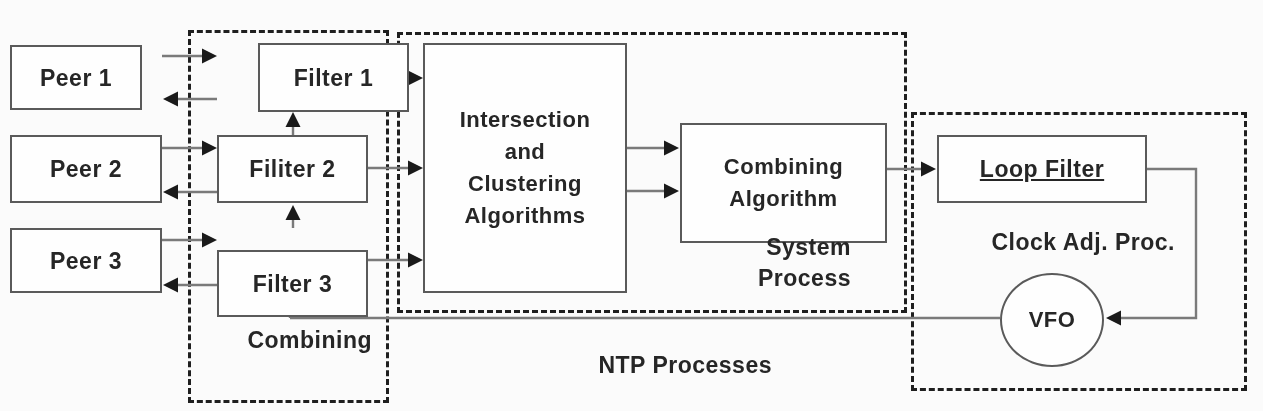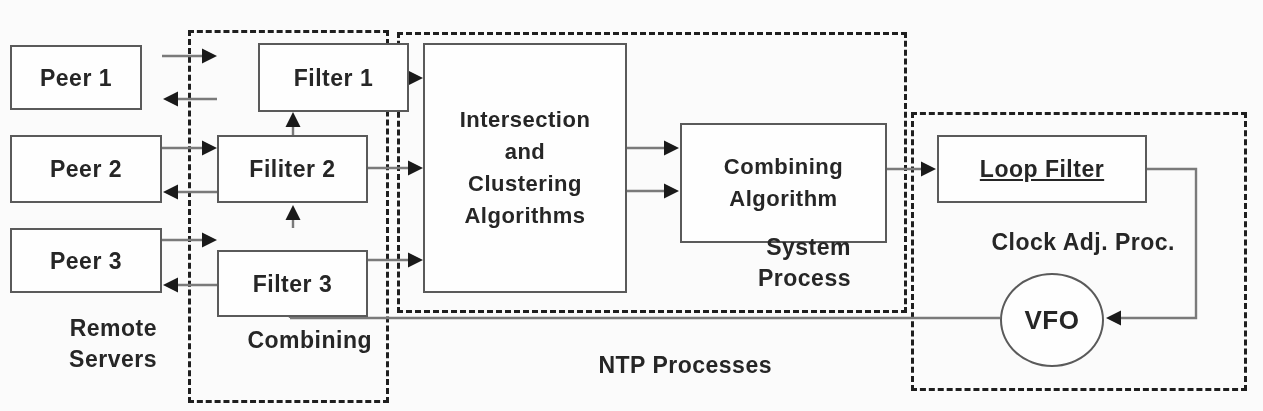--- a/index.html
+++ b/index.html
@@ -63,21 +63,21 @@
   .n-peer3   { left: 10px;  top: 228px; width: 152px; height: 65px; }
   .n-filter1 { left: 217px; top: 43px;  width: 151px; height: 69px; margin-left: 41px; }
   .n-filter2 { left: 217px; top: 135px; width: 151px; height: 68px; }
   .n-filter3 { left: 217px; top: 228px; width: 151px; height: 67px; margin-top: 22px; }
   .n-ix      { left: 423px; top: 43px;  width: 204px; height: 250px; }
   .n-comb    { left: 680px; top: 123px; width: 207px; height: 120px; }
   .n-loop    { left: 937px; top: 135px; width: 210px; height: 68px; text-decoration: underline; }
   .n-vfo     {
     left: 1000px; top: 273px; width: 104px; height: 94px;
     border-radius: 50%;
-    font-size: 26px;
+    font-size: 22px;
   }
 
   
   .glabel {
     position: absolute;
     font-weight: bold;
     font-size: 23px;
     letter-spacing: 0.5px;
     color: var(--text, #262626);
     text-align: right;
@@ -201,24 +201,20 @@
   </div>
 
   <div class="node n-loop">
     <span>Loop Filter</span>
   </div>
 
   <div class="node n-vfo">
     <span>VFO</span>
   </div>
 
-  <div class="glabel l-remote">
-    <div>Remote</div>
-    <div>Servers</div>
-  </div>
 
   <div class="glabel l-peerpr">
     <div>Combining</div>
   </div>
 
   <div class="glabel l-ntp">NTP Processes</div>
 
   <div class="glabel l-system">
     <div>System</div>
     <div>Process</div>

